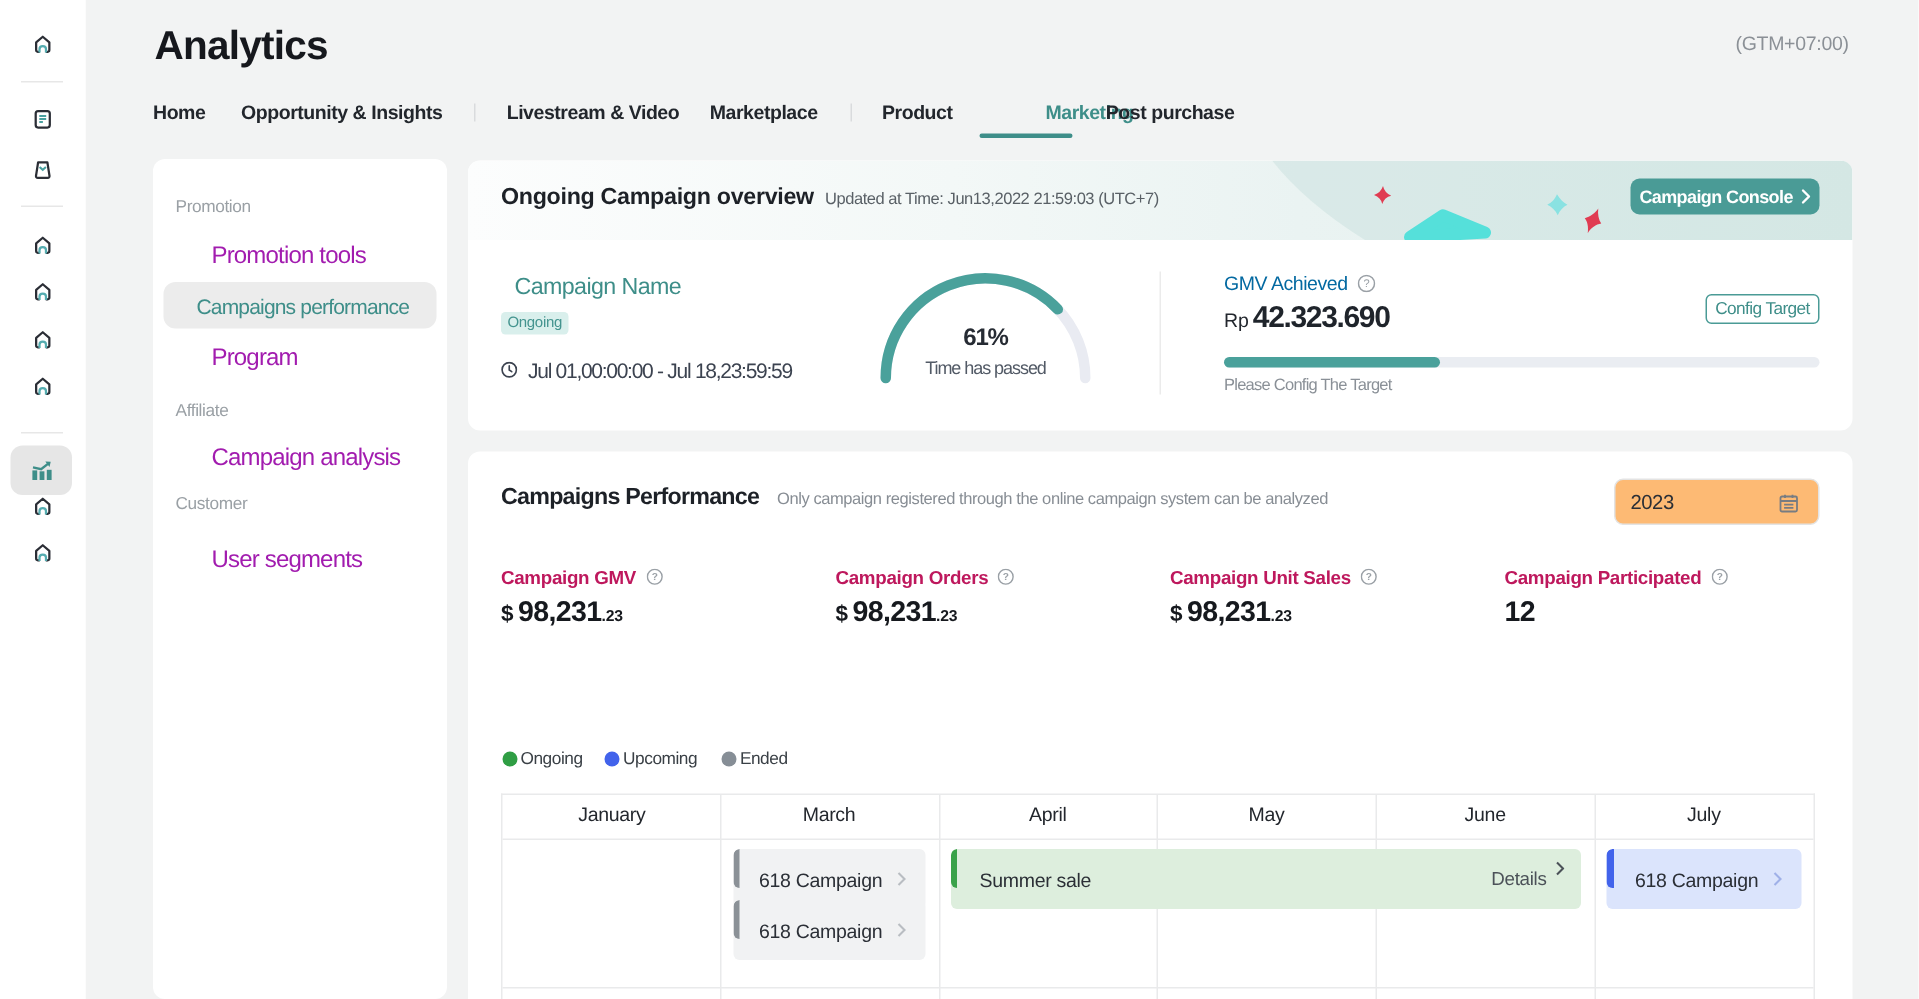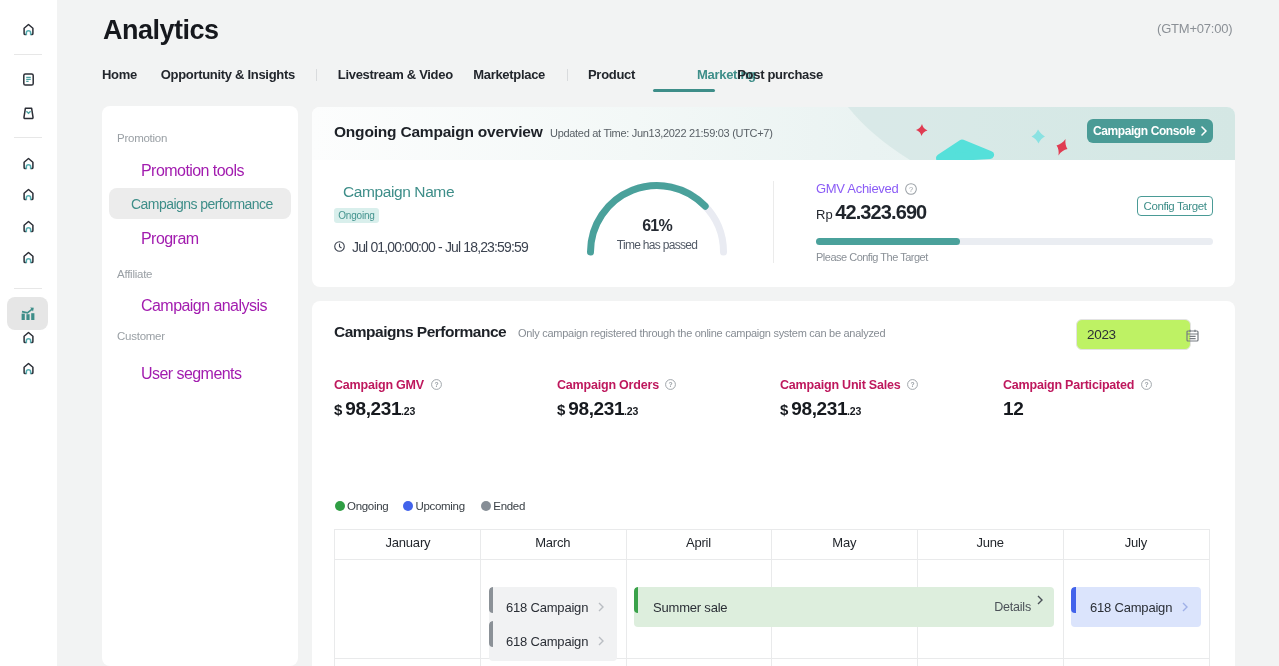--- a/index.html
+++ b/index.html
@@ -37,34 +37,34 @@
 #ovupd { position:absolute; left:238px; top:20px; font-size:11px; color:#596066; letter-spacing:-0.3px; }
 #ovbtn { position:absolute; left:775px; top:12px; width:126px; height:24px; background:#4a9b96; border-radius:6px;
   color:#fff; font-size:12px; font-weight:700; letter-spacing:-0.4px; display:flex; align-items:center; justify-content:center; white-space:nowrap; }
 #cname { position:absolute; left:19px; top:76px; font-size:15.5px; font-weight:400; color:#3e8e89; letter-spacing:-0.4px;margin-left:12px; }
 #ongoing { position:absolute; left:22px; top:101px; width:45px; height:15px; background:#d9efec; border-radius:3px;
   color:#44948f; font-size:10px; letter-spacing:-0.2px; display:flex; align-items:center; justify-content:center; }
 #daterow { position:absolute; left:22px; top:131.5px; height:16px; font-size:14px; color:#3c4350; letter-spacing:-0.85px; display:flex; align-items:center; }
 #ovdiv { position:absolute; left:461px; top:74px; width:1px; height:82px; background:#ebebeb; }
 #g61 { position:absolute; left:315px; top:109.5px; width:60px; text-align:center; font-size:16px; font-weight:700; color:#262b33; letter-spacing:-0.8px; }
 #gtime { position:absolute; left:295px; top:131px; width:100px; text-align:center; font-size:12px; color:#525a66; letter-spacing:-0.7px; }
-#gmvlab { position:absolute; left:504px; top:74px; font-size:13px; color:#8b5cf6; letter-spacing:-0.3px; }
+#gmvlab { position:absolute; left:504px; top:74px; font-size:13px; color:#0369a1; letter-spacing:-0.3px; }
 #gmvval { position:absolute; left:504px; top:94px; height:20px; font-size:13px; color:#23272e; display:flex; align-items:baseline; }
 #gmvval b { font-size:20px; font-weight:700; color:#1f242b; letter-spacing:-0.9px; }
 #cfgbtn { position:absolute; left:825px; top:89px; width:76px; height:20px; border:1px solid #4a9b96; border-radius:4px;
   color:#3e8e89; font-size:11.5px; letter-spacing:-0.4px; display:flex; align-items:center; justify-content:center; background:#fff; }
 #pbar { position:absolute; left:504px; top:131px; width:397px; height:7px; background:#eaedf2; border-radius:4px; }
 #pfill { position:absolute; left:0; top:0; width:144px; height:7px; background:#4aa19b; border-radius:4px; }
 #pmsg { position:absolute; left:504px; top:143.5px; font-size:11px; color:#8a9097; letter-spacing:-0.5px; }
 
 
 #perf { position:absolute; left:312px; top:301px; width:923px; height:365px; background:#fff; border-radius:8px 8px 0 0; overflow:hidden; }
 #ptitle { position:absolute; left:22px; top:22px; font-size:15.5px; font-weight:700; color:#1d2127; letter-spacing:-0.5px; }
 #psub { position:absolute; left:206px; top:26px; font-size:11px; color:#878d94; letter-spacing:-0.28px; }
-#datebox { position:absolute; left:763.5px; top:17.5px; width:115px; height:31.5px; background:#bef264; border:1px solid #e3e3e3; border-radius:6px; }
+#datebox { position:absolute; left:763.5px; top:17.5px; width:137px; height:31.5px; background:#fdba74; border:1px solid #e3e3e3; border-radius:6px; }
 #datebox span { position:absolute; left:10.5px; top:7px; font-size:13.5px; color:#2b2f36; letter-spacing:-0.3px; }
 .kpi-label { position:absolute; top:76.5px; height:14px; font-size:12.5px; font-weight:700; color:#be185d; letter-spacing:-0.2px; display:flex; align-items:center; white-space:nowrap; }
 .kpi-val { position:absolute; top:97px; height:19px; font-size:15px; font-weight:700; color:#16191e; display:flex; align-items:baseline; }
 .kpi-val b { font-size:19px; letter-spacing:-0.4px; }
 .kpi-val i { font-style:normal; font-size:10.5px; letter-spacing:-0.2px; }
 
 
 #tgl { position:absolute; left:22px; top:150px; display:flex; }
 #tglList { width:48px; height:29px; border:1px solid #d9d9d9; border-right:none; border-radius:6px 0 0 6px;
   display:flex; align-items:center; justify-content:center; font-size:13.5px; font-weight:700; color:#34383f; background:#fff; }
@@ -74,21 +74,21 @@
 
 #legend { position:absolute; left:22.5px; top:198px; height:14px; display:flex; align-items:center; font-size:11.5px; color:#3a4046; letter-spacing:-0.3px; }
 .dot { width:10px; height:10px; border-radius:50%; margin-right:2.5px; }
 
 
 #cal { position:absolute; left:22px; top:228px; width:875.5px; height:140px; border:1px solid #e9eaeb; border-bottom:none; }
 .colline { position:absolute; top:0; width:1px; height:140px; background:#e9eaeb; }
 #calhead { position:absolute; left:0; top:29px; width:874px; height:1px; background:#e9eaeb; }
 #calrow2 { position:absolute; left:0; top:128px; width:874px; height:1px; background:#e9eaeb; }
 .month { position:absolute; top:4.5px; width:145.8px; text-align:center; font-size:13px; color:#23272d; letter-spacing:-0.2px; }
-.ev { position:absolute; height:40px; border-radius:4px; font-size:13px; color:#2b2f36; letter-spacing:-0.2px; display:flex; align-items:center; overflow:hidden;margin-top:21px; }
+.ev { position:absolute; height:40px; border-radius:4px; font-size:13px; color:#2b2f36; letter-spacing:-0.2px; display:flex; align-items:center; overflow:hidden; }
 .ev .bar { position:absolute; left:0; top:0; width:4.5px; height:26px; border-radius:4px 0 0 4px; }
 </style>
 </head>
 <body>
 <div id="root">
   <div id="bg"></div>
 
   <div id="rail">
     <div id="railhl"></div>
     <svg class="ric" style="top:23px" viewBox="0 0 13 13">

